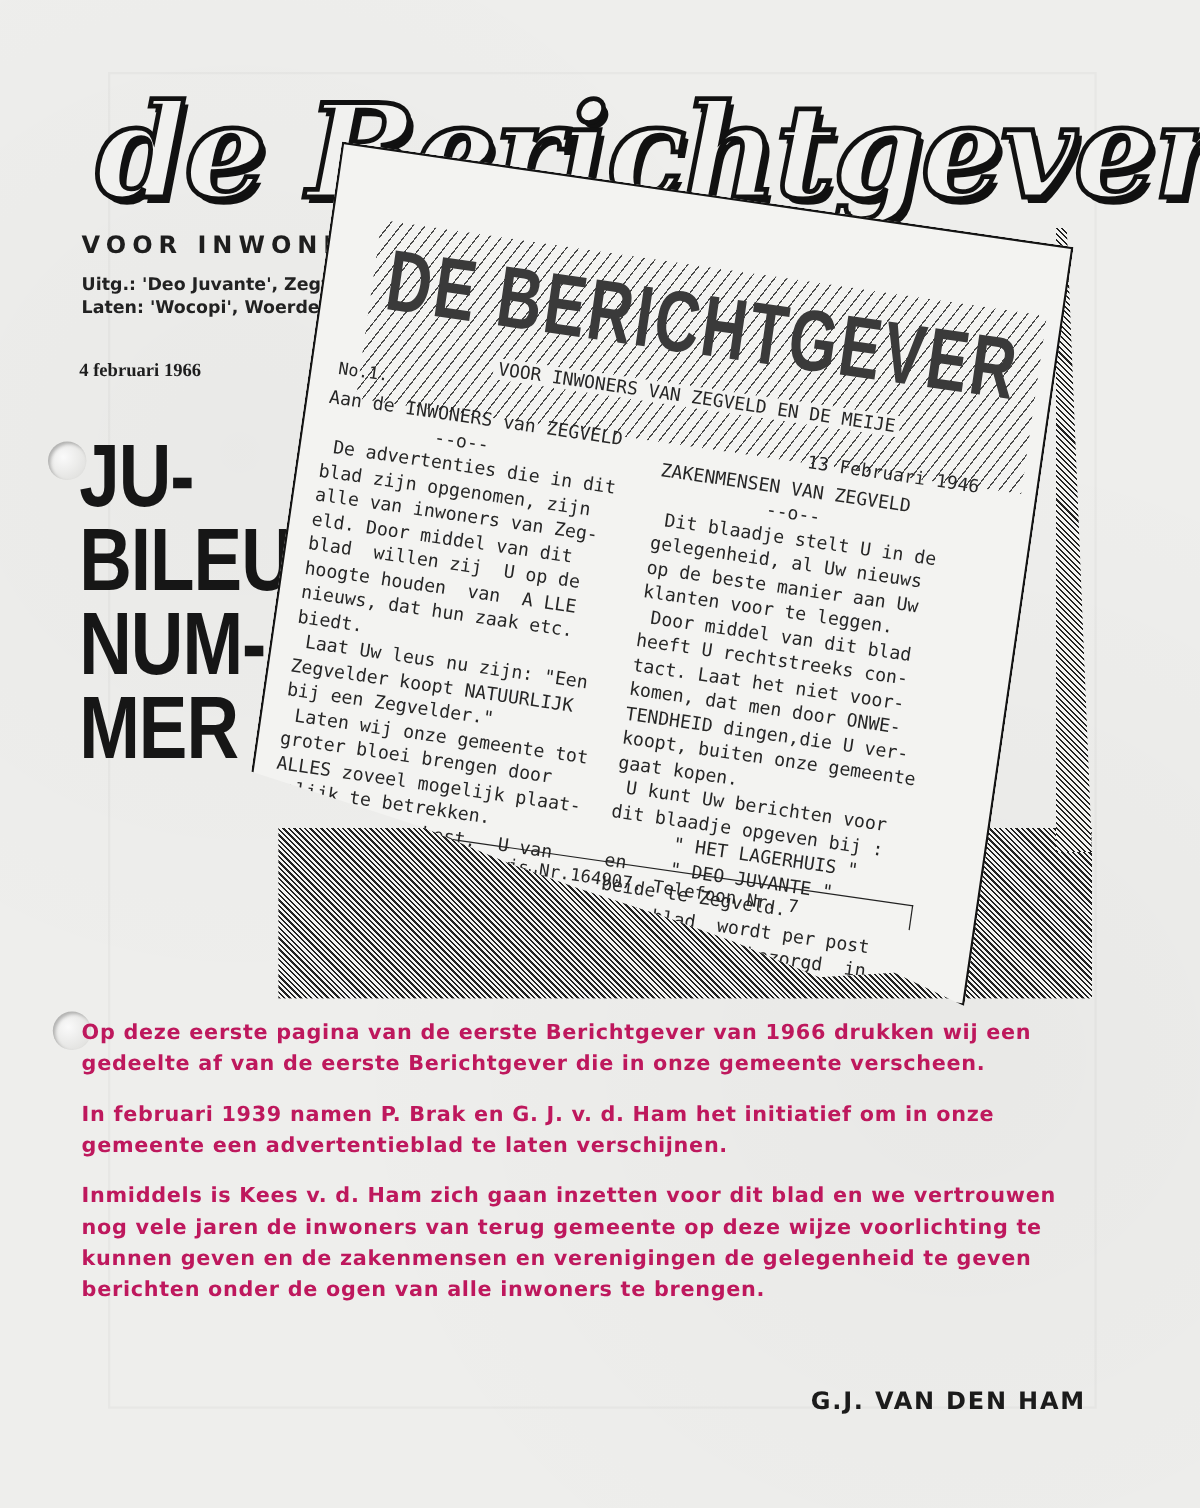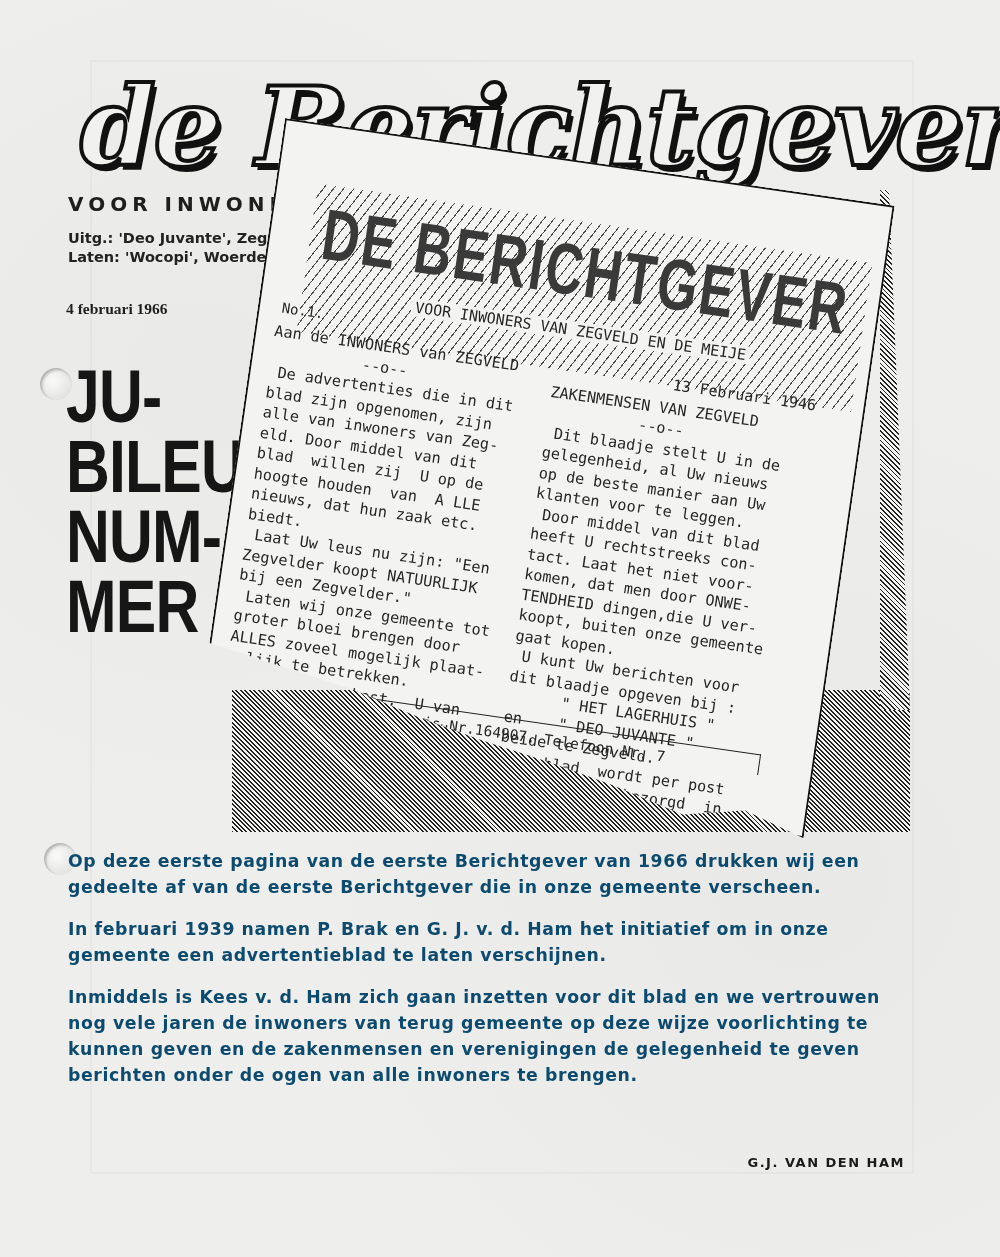--- a/index.html
+++ b/index.html
@@ -76,24 +76,24 @@
   .clip-no { position:absolute; left:22px; top:178px; font-size:14px; }
   .col { position:absolute; font-size:15.2px; line-height:20.5px; white-space:pre; }
   .col-left { left:18px; top:200px; }
   .col-right { left:300px; top:200px; }
   .clip-date { position:absolute; left:420px; top:198px; font-size:15px; }
   .clip-rule { position:absolute; left:18px; top:560px; width:540px; height:20px; border-top:1.6px solid #222; border-left:1.6px solid #222; border-right:1.6px solid #222; }
   .clip-footer { position:absolute; left:90px; top:568px; font-size:14.5px; white-space:nowrap; }
   
   .article {
     position:absolute; left:68px; top:848px; width:842px;
-    font-size:17.3px; font-weight:bold; line-height:26px; color:#0c4a6e; letter-spacing:0.6px;
+    font-size:17.3px; font-weight:bold; line-height:26px; color:#be185d; letter-spacing:0.6px;
   }
   .article p { margin:0 0 16px 0; }
-  .signature { position:absolute; right:95px; top:1155px; font-size:13px; font-weight:bold; letter-spacing:1.5px; }
+  .signature { position:absolute; right:95px; top:1155px; font-size:20px; font-weight:bold; letter-spacing:1.5px; }
 </style>
 </head>
 <body>
 
 <div class="ghost"></div>
 
 <div class="logo">de Berichtgever</div>
 <div class="subtitle">VOOR INWONERS</div>
 <div class="publisher">
   <div>Uitg.: 'Deo Juvante', Zegveld</div>

